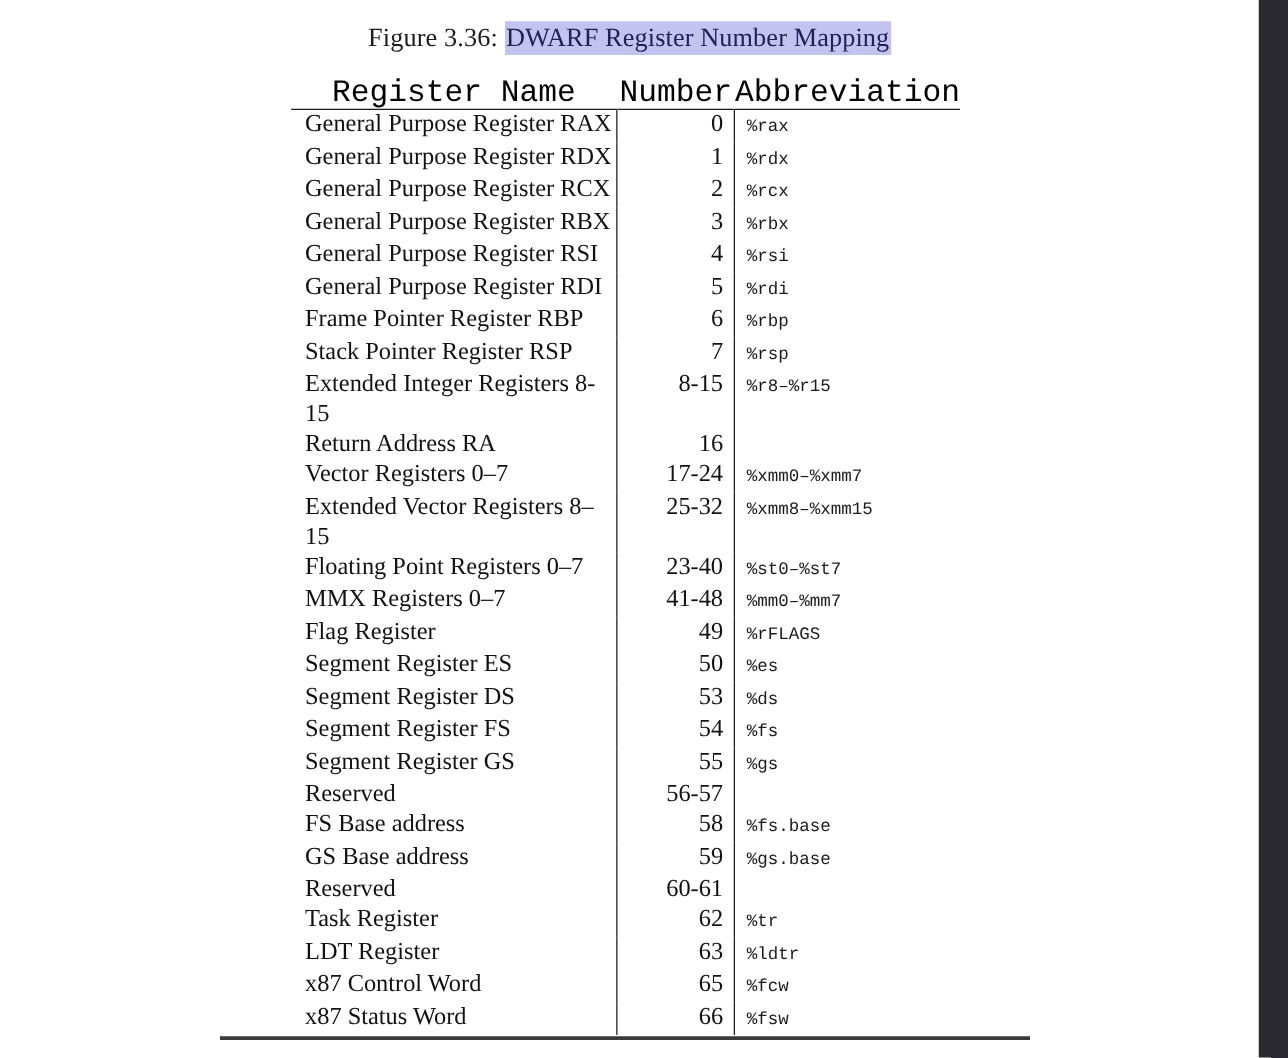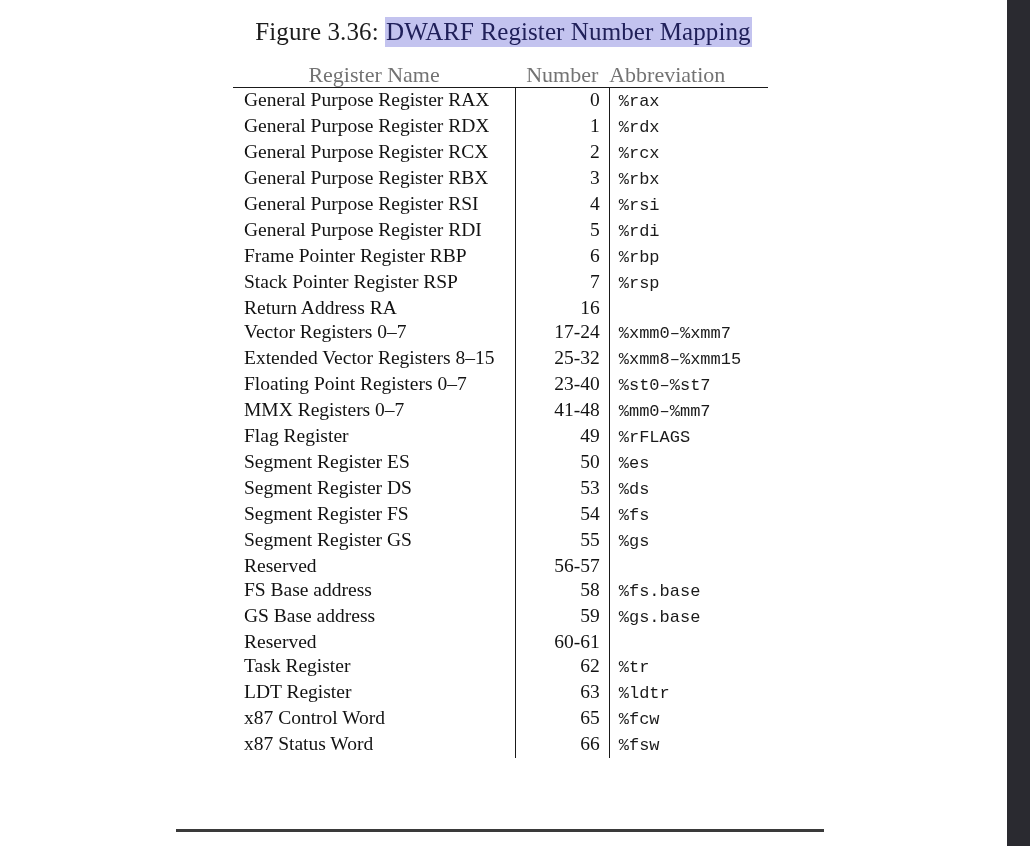--- a/index.html
+++ b/index.html
@@ -35,21 +35,21 @@
     background: #ffffff;
   }
 
   
   #figure-caption {
     position: absolute;
     top: 18px;
     left: 0;
     width: 1007px;
     text-align: center;
-    font-size: 25px;
+    font-size: 21px;
     color: #1c1c1c;
     white-space: nowrap;
     letter-spacing: 0.1px;
   }
   #figure-caption .caption-label {
     color: #1c1c1c;
   }
   #figure-caption .caption-title {
     background: #c3c3ef;
     color: #20205a;
@@ -62,23 +62,24 @@
     top: 63px;
     left: 233px;
     width: 535px;
     border-collapse: collapse;
     font-size: 19.5px;
     color: #121212;
   }
 
   #register-table th {
     font-weight: normal;
-    font-size: 22px;
+    font-size: 25px;
     padding: 0 0 4px 0;
-    color: #737373;
+    color: #000000;
+    font-family: Liberation Mono, monospace;
   }
   #register-table thead tr {
     border-bottom: 1.6px solid #1a1a1a;
   }
 
   #register-table td,
   #register-table th {
     height: 24px;
     line-height: 24px;
     padding-top: 0;
@@ -99,21 +100,21 @@
   
   #register-table tbody td.col-num {
     border-left: 1.4px solid #1a1a1a;
   }
   #register-table tbody td.col-abbr {
     border-left: 1.4px solid #1a1a1a;
   }
 
   .abbr-mono {
     font-family: "Liberation Mono", "DejaVu Sans Mono", monospace;
-    font-size: 17px;
+    font-size: 14px;
     color: #1a1a1a;
     letter-spacing: 0px;
   }
 
   
   #bottom-rule {
     position: absolute;
     left: 176px;
     top: 829px;
     width: 648px;
@@ -173,20 +174,25 @@
           <td class="col-name">Frame Pointer Register RBP</td>
           <td class="col-num">6</td>
           <td class="col-abbr abbr-mono">%rbp</td>
         </tr>
         <tr>
           <td class="col-name">Stack Pointer Register RSP</td>
           <td class="col-num">7</td>
           <td class="col-abbr abbr-mono">%rsp</td>
         </tr>
         <tr>
+          <td class="col-name">Extended Integer Registers 8-15</td>
+          <td class="col-num">8-15</td>
+          <td class="col-abbr abbr-mono">%r8–%r15</td>
+        </tr>
+        <tr>
           <td class="col-name">Return Address RA</td>
           <td class="col-num">16</td>
           <td class="col-abbr abbr-mono"></td>
         </tr>
         <tr>
           <td class="col-name">Vector Registers 0–7</td>
           <td class="col-num">17-24</td>
           <td class="col-abbr abbr-mono">%xmm0–%xmm7</td>
         </tr>
         <tr>

